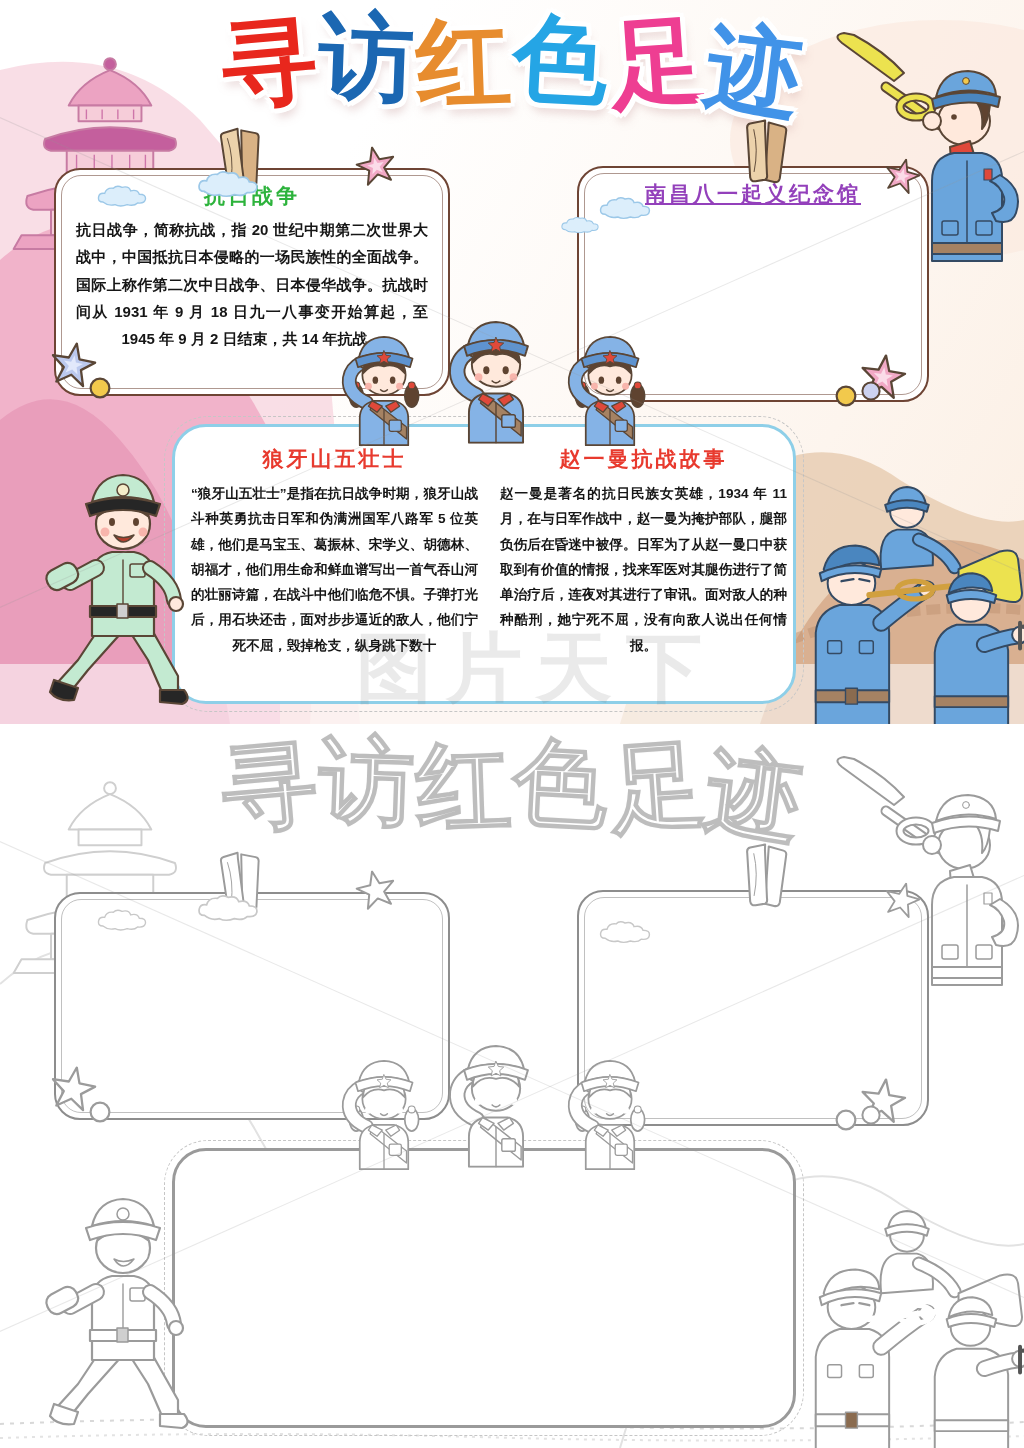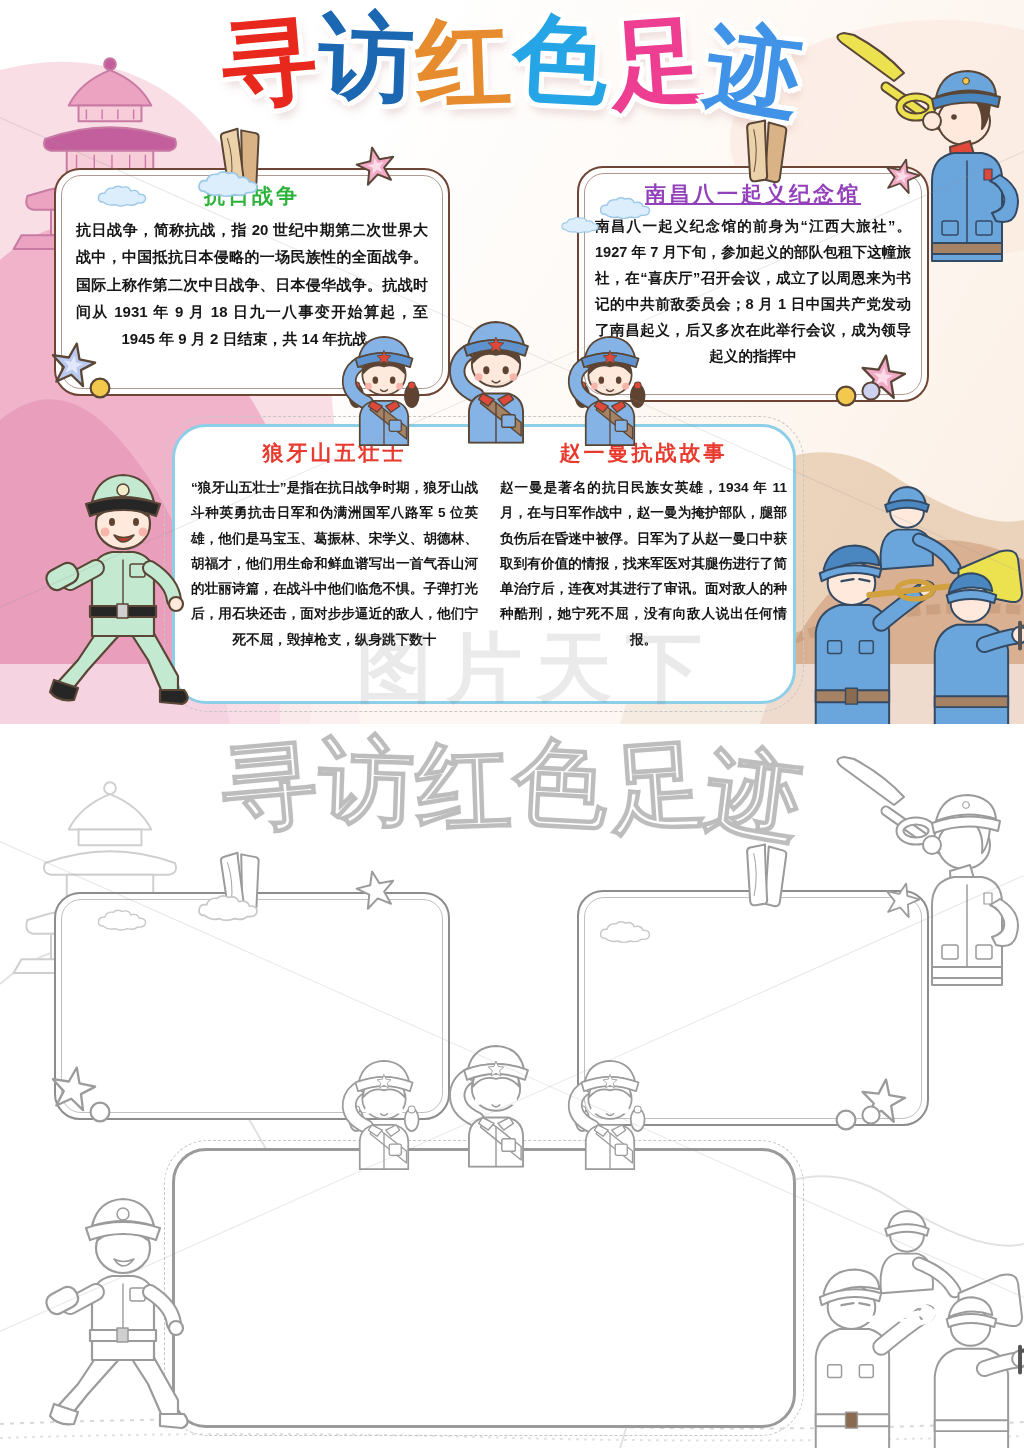--- a/index.html
+++ b/index.html
@@ -51,21 +51,21 @@
     font-weight:bold;text-align:justify;text-align-last:center;}
   .p2 .panel-body{padding:0 16px;font-size:14.6px;line-height:1.78;}
   .bigbox{position:absolute;left:172px;top:424px;width:618px;height:274px;background:#fff;
     border:3px solid #8ecfe8;border-radius:34px;z-index:3;}
   .bigbox::before{content:"";position:absolute;inset:-11px;border:1.6px dashed #c6c6c6;
     border-radius:44px;pointer-events:none;}
   .sketch .bigbox{border-color:#9a9a9a;}
   .bigcols{display:flex;height:100%;}
   .bigcol{flex:1;padding:10px 10px 0 14px;}
   .bigcol + .bigcol{padding:10px 4px 0 8px;}
-  .bigcol .panel-title{margin-top:2px;}
+  .bigcol .panel-title{margin-top:8px;}
   .bigcol .panel-body{padding:0 2px;font-size:13.6px;line-height:1.86;margin-top:8px;}
   .clip{position:absolute;z-index:4;}
   .deco{position:absolute;z-index:4;}
   .kids{position:absolute;left:332px;top:314px;width:330px;height:140px;z-index:5;}
   .kid{position:absolute;}
   .soldier-green{position:absolute;left:26px;top:464px;width:190px;height:250px;z-index:6;}
   .soldiers-blue{position:absolute;left:786px;top:474px;width:238px;height:258px;z-index:6;}
   .trumpet-boy{position:absolute;left:824px;top:28px;width:200px;height:236px;z-index:6;}
   .wline{position:absolute;left:-300px;top:50%;width:1700px;border-top:1px solid rgba(150,150,150,.22);z-index:7;}
   .wline.a{transform:rotate(24deg);}
@@ -255,21 +255,20 @@
     <div class="big-title">
       <span class="title-char" style="color: rgb(232, 39, 29);">寻</span><span class="title-char" style="color: rgb(27, 103, 178);">访</span><span class="title-char" style="color: rgb(231, 140, 46);">红</span><span class="title-char" style="color: rgb(37, 165, 229);">色</span><span class="title-char" style="color: rgb(238, 62, 146);">足</span><span class="title-char" style="color: rgb(65, 147, 232);">迹</span>
     </div>
 
     <div class="panel p1">
       <div class="panel-title" style="color: rgb(45, 179, 60);">抗日战争</div>
       <p class="panel-body">抗日战争，简称抗战，指 20 世纪中期第二次世界大战中，中国抵抗日本侵略的一场民族性的全面战争。国际上称作第二次中日战争、日本侵华战争。抗战时间从 1931 年 9 月 18 日九一八事变开始算起，至 1945 年 9 月 2 日结束，共 14 年抗战。</p>
     </div>
     <div class="panel p2">
       <div class="panel-title" style="color: rgb(147, 64, 187); text-decoration: underline;">南昌八一起义纪念馆</div>
-      <p class="panel-body">南昌八一起义纪念馆的前身为“江西大旅社”。1927 年 7 月下旬，参加起义的部队包租下这幢旅社，在“喜庆厅”召开会议，成立了以周恩来为书记的中共前敌委员会；8 月 1 日中国共产党发动了南昌起义，后又多次在此举行会议，成为领导起义的指挥中</p>
     </div>
 
     <div class="clip" style="left:216px;top:124px;width:48px;height:68px;transform:rotate(-3deg)">
         <svg viewBox="0 0 54 74">
           <use href="#sym-clip"></use>
         </svg>
       </div>
     <div class="clip" style="left:740px;top:116px;width:50px;height:70px;transform:rotate(2deg)">
         <svg viewBox="0 0 54 74">
           <use href="#sym-clip"></use>

